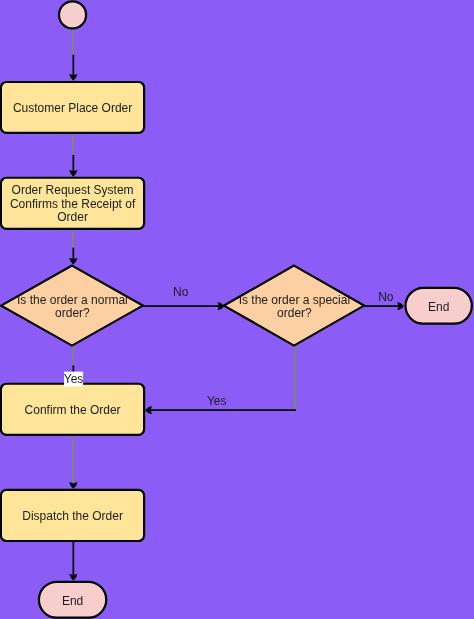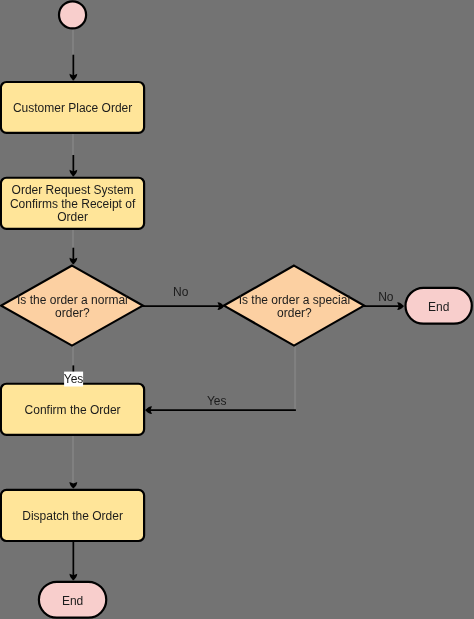--- a/index.html
+++ b/index.html
@@ -11,21 +11,21 @@
   body {
     width: 474px;
     height: 619px;
     overflow: hidden;
     font-family: "Liberation Sans", sans-serif;
   }
   #canvas {
     position: relative;
     width: 474px;
     height: 619px;
-    background: #737373;
+    background: #8b5cf6;
     overflow: hidden;
   }
   svg { display: block; }
   text { -webkit-font-smoothing: antialiased; }
   .shape {
     stroke: #000000;
     stroke-width: 2.2;
     stroke-linejoin: miter;
   }
   .node-label, .edge-label {

